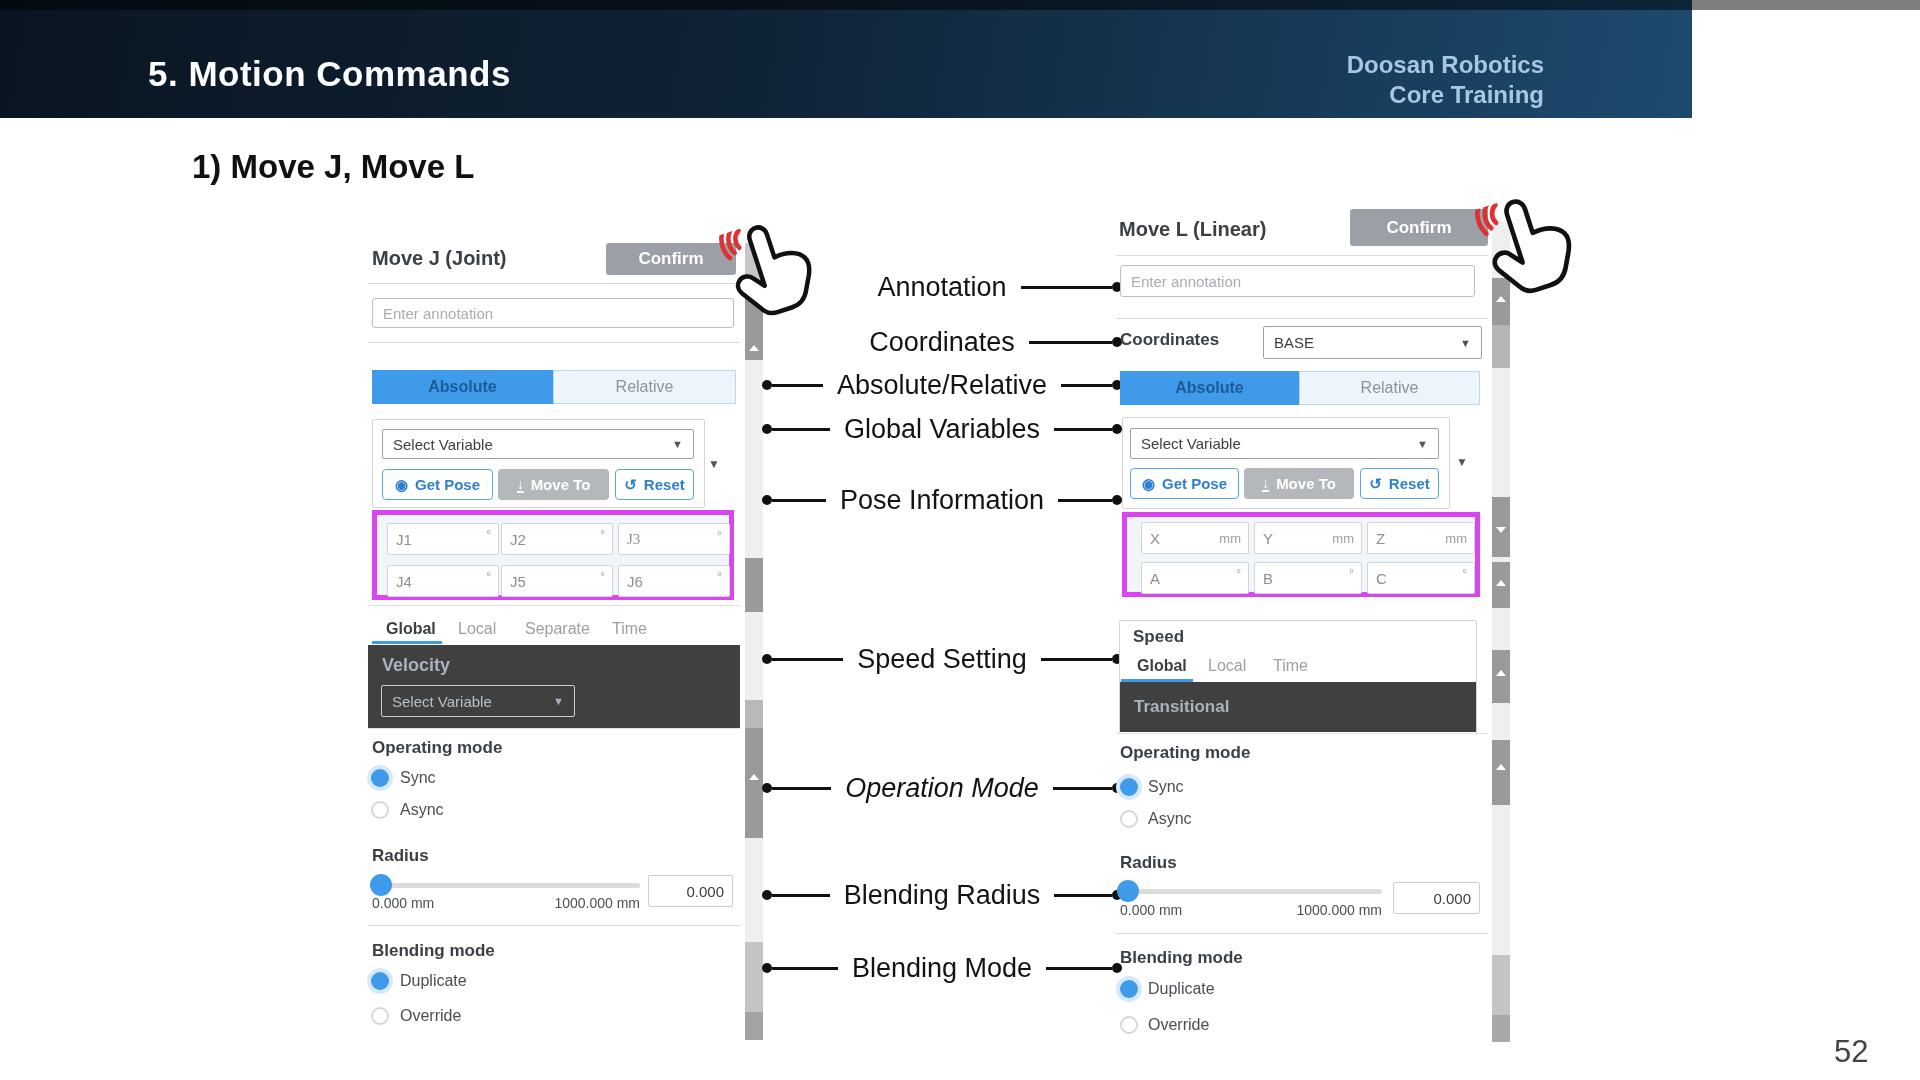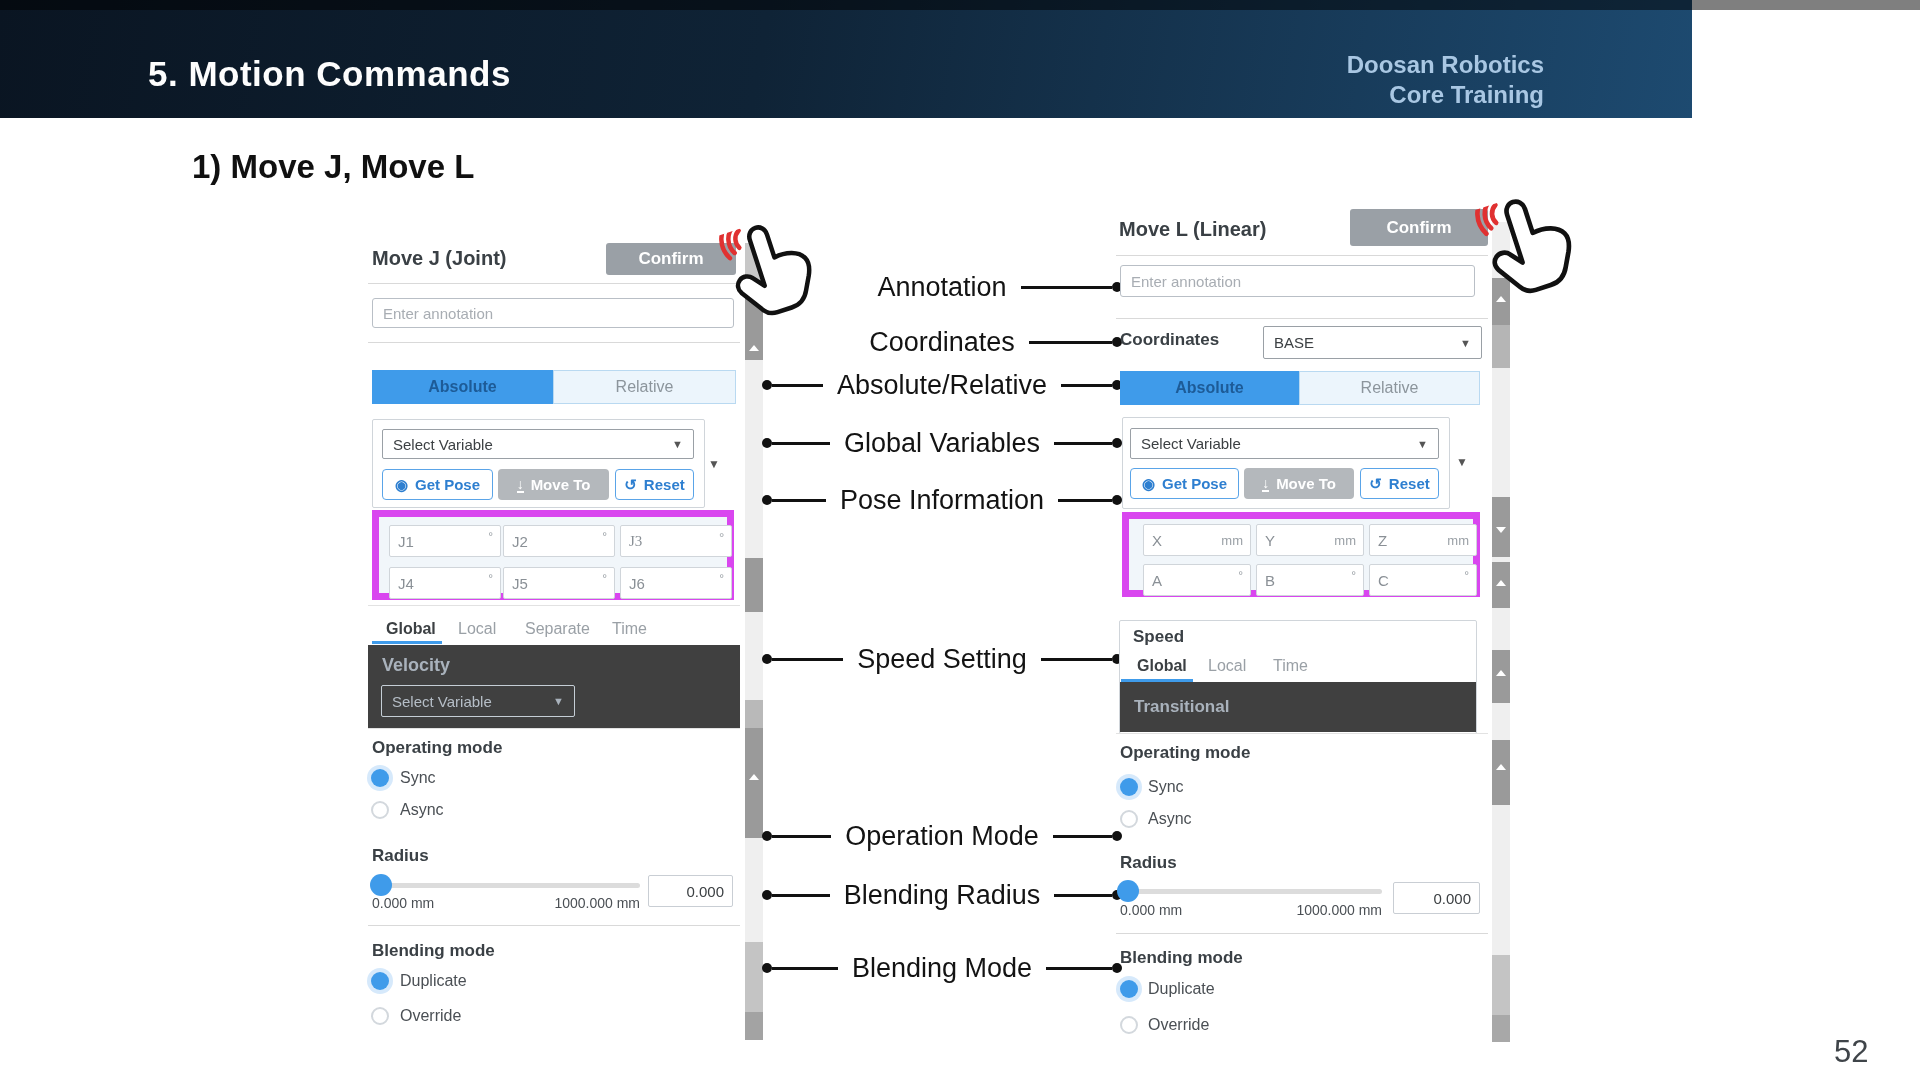--- a/index.html
+++ b/index.html
@@ -32,21 +32,21 @@
       justify-content:space-between;font-size:15px;color:#3c4043;padding:0 10px;box-sizing:border-box;}
   .dd .caret{font-size:11px;color:#555;}
   .dd.disabled{border-color:#c5ced6;background:transparent;color:#b6bec7;}
   .dd.disabled .caret{color:#a9b2bc;}
   .btn-outline{position:absolute;background:#fff;border:1px solid #5aa4e8;border-radius:4px;color:#2e7fd0;font-weight:700;
                font-size:15px;display:flex;align-items:center;justify-content:center;gap:7px;box-sizing:border-box;}
   .btn-outline .ic{font-size:15px;line-height:1;}
   .btn-gray{position:absolute;background:#b4b8bc;border:none;border-radius:4px;color:#fff;font-weight:700;
             font-size:15px;display:flex;align-items:center;justify-content:center;gap:7px;}
   .btn-gray .ic{font-size:14px;line-height:1;border-bottom:2px solid #fff;}
-  .fieldbox{position:absolute;background:#f1f6fa;border:7px solid #d946ef;box-sizing:border-box;}
+  .fieldbox{position:absolute;background:#f1f6fa;border:5px solid #d946ef;box-sizing:border-box;}
   .jfield{position:absolute;background:#fff;border:1px solid #d0d5da;border-radius:2px;width:110px;height:30px;}
   .jfield .lbl{position:absolute;left:8px;top:50%;transform:translateY(-50%);font-size:15px;color:#8a9096;}
   .jfield .unit{position:absolute;right:7px;top:4px;font-size:12px;color:#9aa0a6;}
   .jfield .unit.mid{top:50%;transform:translateY(-50%);font-size:13px;}
   .stab{position:absolute;font-size:16px;color:#9aa0a6;white-space:nowrap;}
   .stab.active{color:#3c4043;font-weight:700;}
   .underline{position:absolute;height:3px;background:#3f9bea;}
   .litearea{position:absolute;background:#404040;}
   .sec-title{position:absolute;font-size:17px;font-weight:700;color:#3a4045;white-space:nowrap;}
   .ghost-title{position:absolute;font-size:18px;font-weight:700;color:#a9b2bc;white-space:nowrap;}
@@ -217,42 +217,42 @@
   <span class="line right"></span>
     <span class="dot right"></span>
 </div>
 <div class="ann-row" style="top:368px;">
   <span class="dot left"></span>
     <span class="line left"></span>
   <span class="lbl">Absolute/Relative</span>
   <span class="line right"></span>
     <span class="dot right"></span>
 </div>
-<div class="ann-row" style="top:426px;justify-content:flex-end;">
+<div class="ann-row" style="top:412px;justify-content:flex-end;">
   <span class="dot left"></span>
     <span class="line left"></span>
   <span class="lbl">Global Variables</span>
   <span class="line right"></span>
     <span class="dot right"></span>
 </div>
 <div class="ann-row" style="top:483px;">
   <span class="dot left"></span>
     <span class="line left"></span>
   <span class="lbl">Pose Information</span>
   <span class="line right"></span>
     <span class="dot right"></span>
 </div>
 <div class="ann-row" style="top:642px;">
   <span class="dot left"></span>
     <span class="line left"></span>
   <span class="lbl">Speed Setting</span>
   <span class="line right"></span>
     <span class="dot right"></span>
 </div>
-<div class="ann-row" style="top:819px;">
+<div class="ann-row" style="top:771px;font-style:italic;">
   <span class="dot left"></span>
     <span class="line left"></span>
   <span class="lbl">Operation Mode</span>
   <span class="line right"></span>
     <span class="dot right"></span>
 </div>
 <div class="ann-row" style="top:878px;">
   <span class="dot left"></span>
     <span class="line left"></span>
   <span class="lbl">Blending Radius</span>

